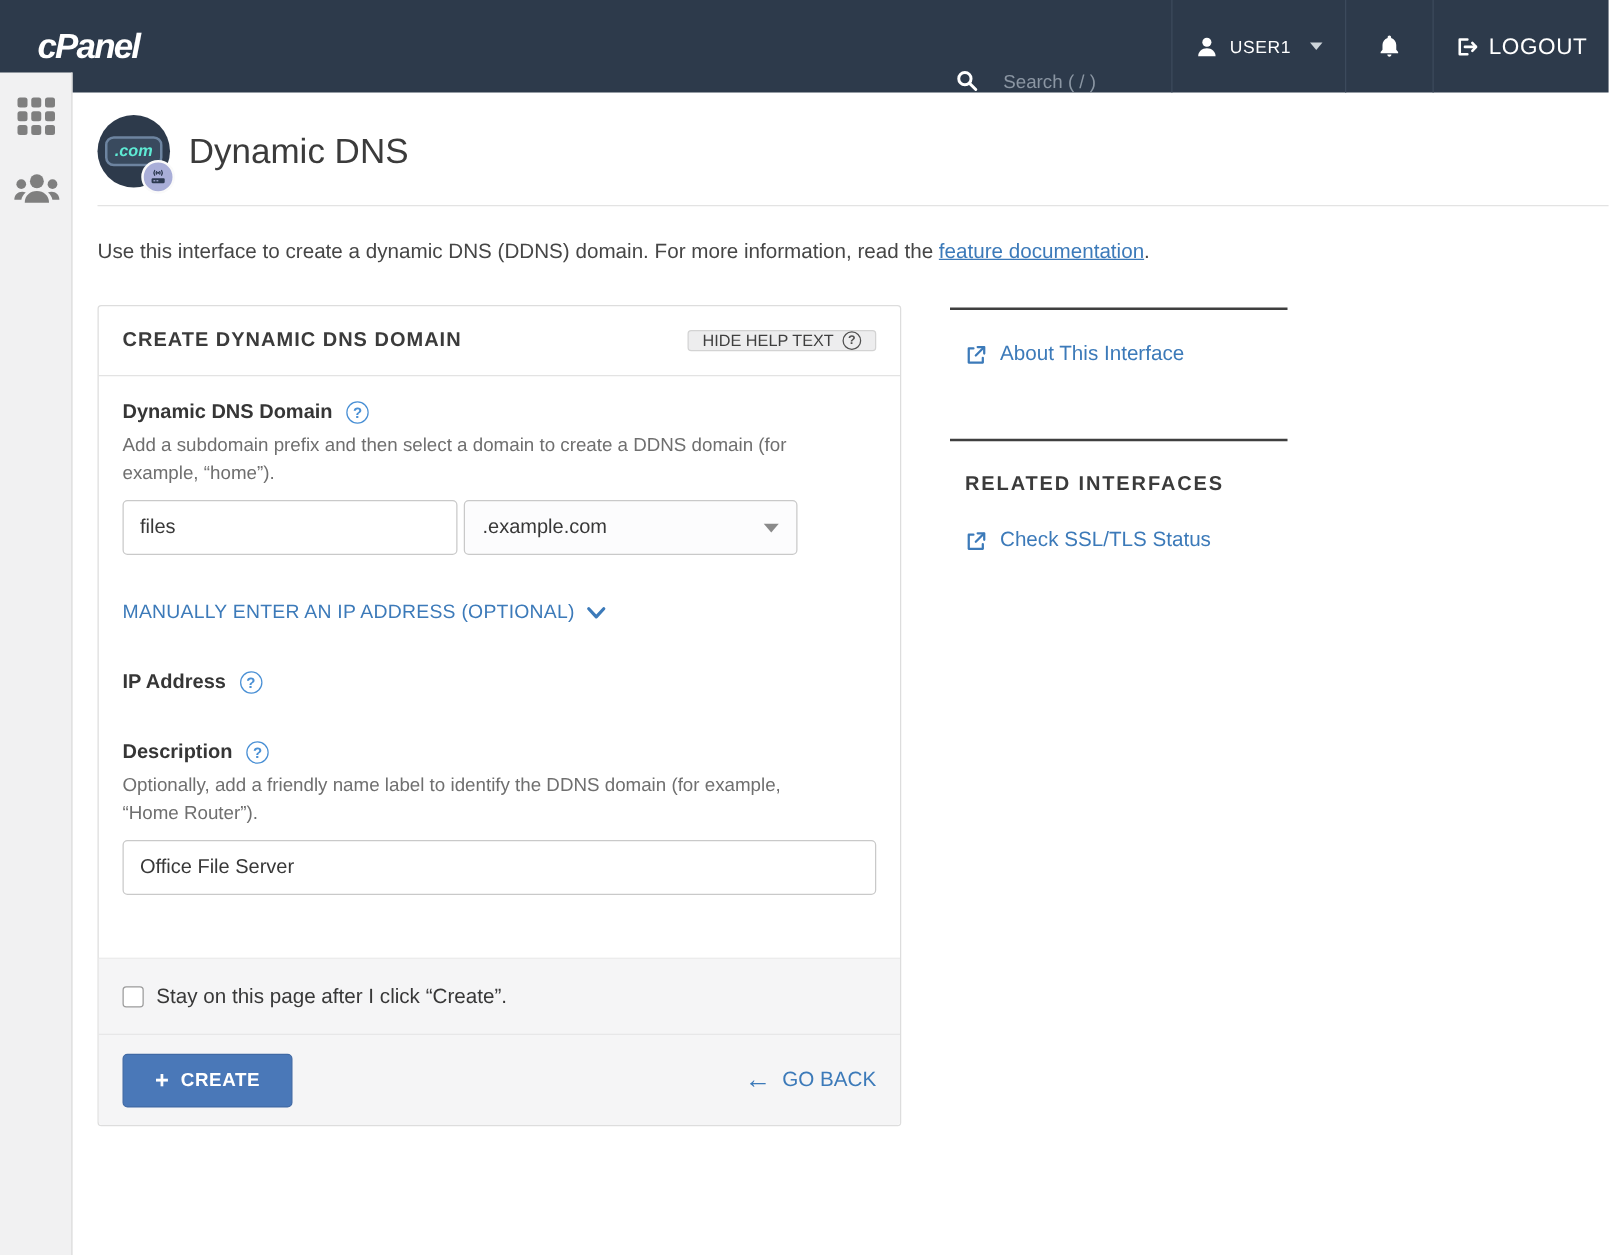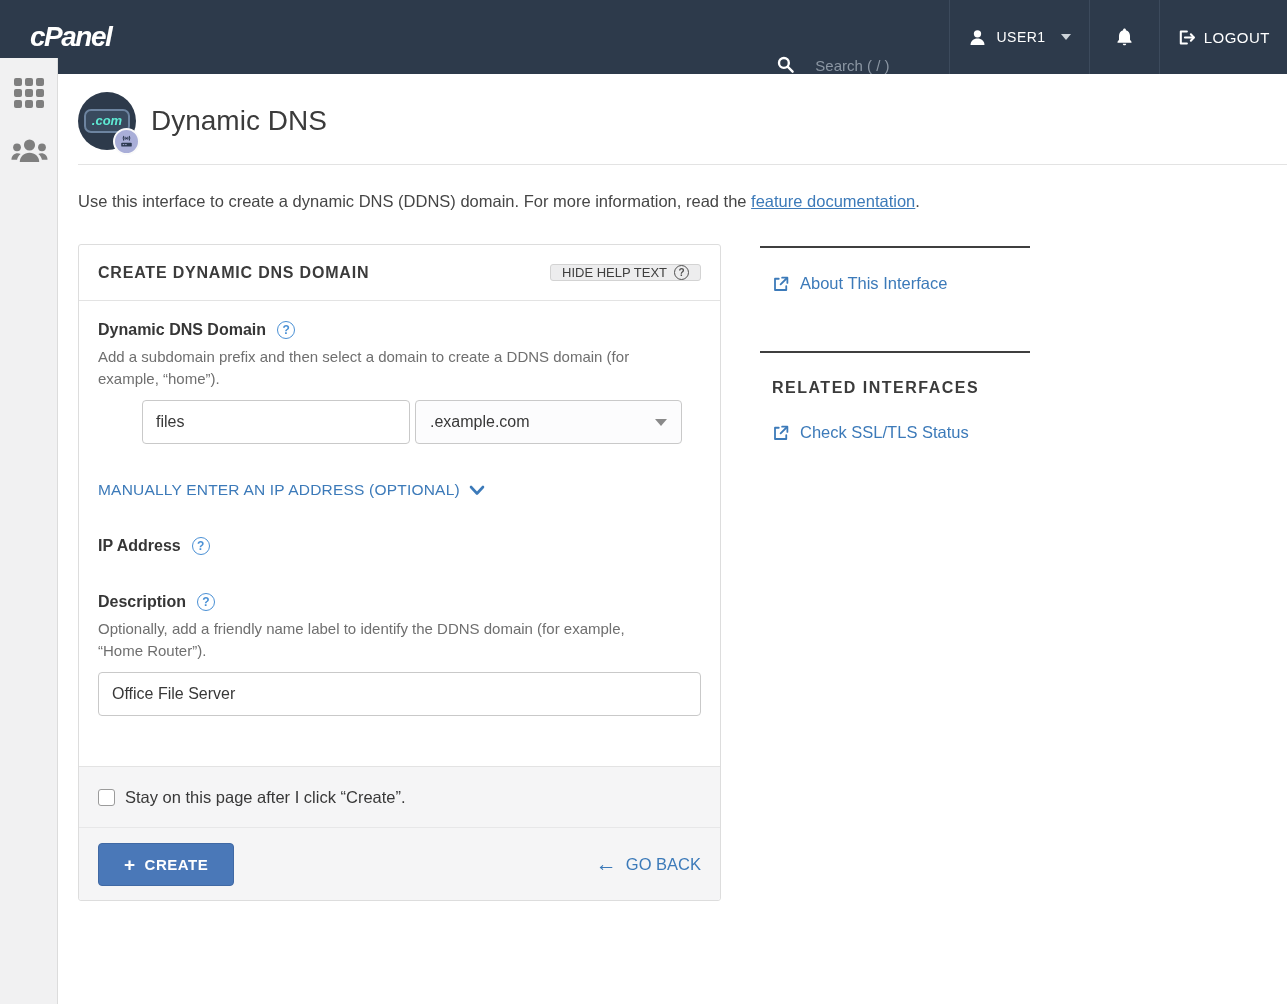--- a/index.html
+++ b/index.html
@@ -14,21 +14,21 @@
           margin-left:30px; display:flex; align-items:center; cursor:pointer; }
   .nav-spacer { flex:1; }
   .nav-search { display:flex; align-items:flex-end; gap:20px; padding-right:60px; cursor:text; }
   .nav-search .ph { color:#8b96a3; font-size:15px; }
   .nav-item { display:flex; align-items:center; border-left:1px solid #3c4a5c; cursor:pointer; }
   .nav-user { padding:0 18px; gap:9px; min-width:120px; }
   .nav-user .uname { font-size:14px; letter-spacing:0.5px; }
   .caret-dn { width:0; height:0; border-left:5px solid transparent; border-right:5px solid transparent;
               border-top:6px solid #cdd4da; margin-left:6px; }
   .nav-bell { padding:0 24px; }
-  .nav-logout { padding:0 17px; gap:8px; font-size:15px; letter-spacing:0.5px; }
+  .nav-logout { padding:0 17px; gap:8px; font-size:18px; letter-spacing:0.5px; }
   .nav-ic { display:flex; align-items:center; }
   
   .sidebar { position:absolute; top:58px; left:0; bottom:0; width:58px;
              background:#f1f1f2; border-right:1px solid #dcdcdc; }
   .side-btn { width:58px; display:flex; justify-content:center; cursor:pointer; }
   .grid-icon { margin-top:20px; display:grid; grid-template-columns:repeat(3,8px); gap:3px; }
   .grid-icon i { width:8px; height:8px; background:#7f7f7f; border-radius:2px; display:block; }
   .users-btn { margin-top:29px; }
   
   .content { margin-left:59px; }
@@ -54,21 +54,21 @@
   .hide-help-btn { display:flex; align-items:center; gap:7px; background:#ededee; border:1px solid #d3d3d3;
                    border-radius:3px; padding:0 11px; font-size:13px; color:#3f3f3f; cursor:pointer; }
   .qcircle { width:18px; height:18px; border-radius:50%; display:flex; align-items:center; justify-content:center;
              font-size:12px; font-weight:bold; flex-shrink:0; }
   .q-blue { border:1.5px solid #4a90d5; color:#4a90d5; }
   .q-dark { width:15px; height:15px; border:1.3px solid #4f4f4f; color:#4f4f4f; font-size:10px; }
   .card-body { padding:20px 19px 50px; }
   .label-row { display:flex; align-items:center; gap:11px; }
   .field-label { font-size:16px; font-weight:bold; color:#363636; }
   .help-text { margin-top:7px; font-size:15px; line-height:22px; color:#6f6f6f; max-width:540px; }
-  .domain-row { display:flex; gap:5px; margin-top:10px;margin-left:44px; }
+  .domain-row { display:flex; gap:5px; margin-top:10px; }
   .text-input { height:44px; border:1px solid #c9c9c9; border-radius:4px; background:#fff;
                 font-size:16px; color:#383838; padding:0 13px; font-family:inherit; width:100%; }
   .input-sub { width:268px; flex:none; }
   .select { width:267px; height:44px; border:1px solid #c9c9c9; border-radius:4px; background:#fcfcfd;
             display:flex; align-items:center; justify-content:space-between; padding:0 14px;
             font-size:16px; color:#383838; cursor:pointer; }
   .sel-caret { width:0; height:0; border-left:6px solid transparent; border-right:6px solid transparent;
                border-top:7px solid #8a8a8a; }
   .toggle-link { margin-top:37px; display:flex; align-items:center; gap:9px;
                  font-size:15.5px; letter-spacing:0.2px; cursor:pointer; color:#3c7ab9; }

